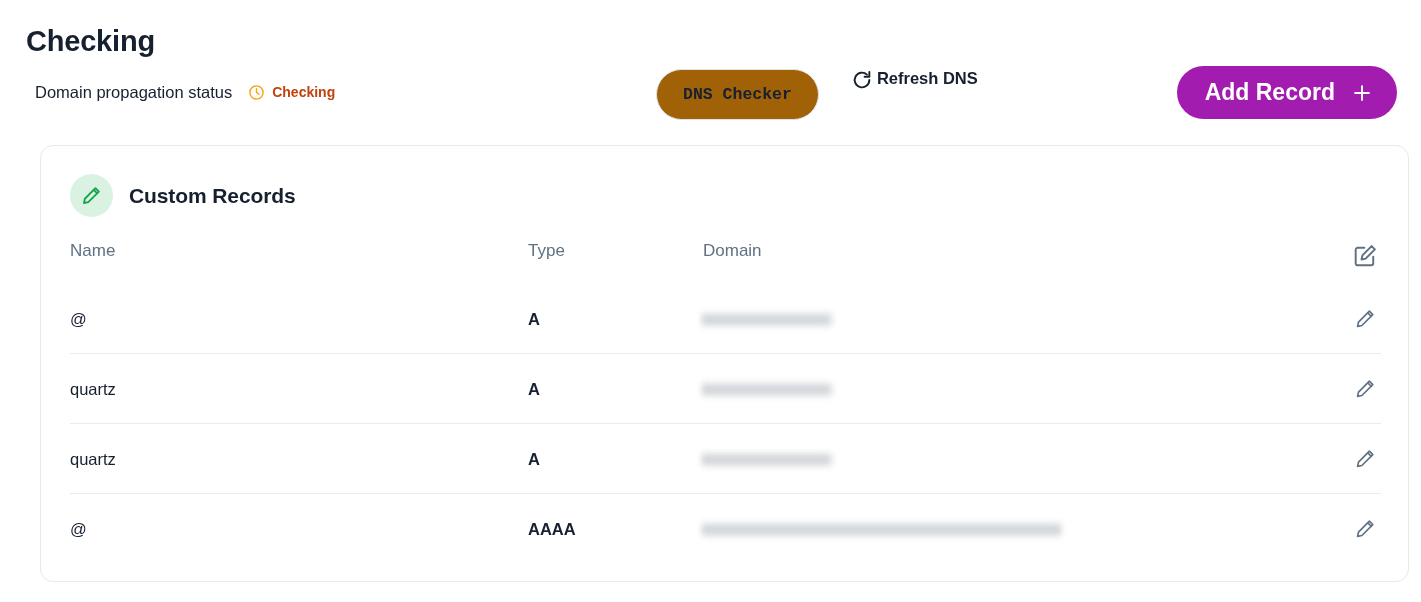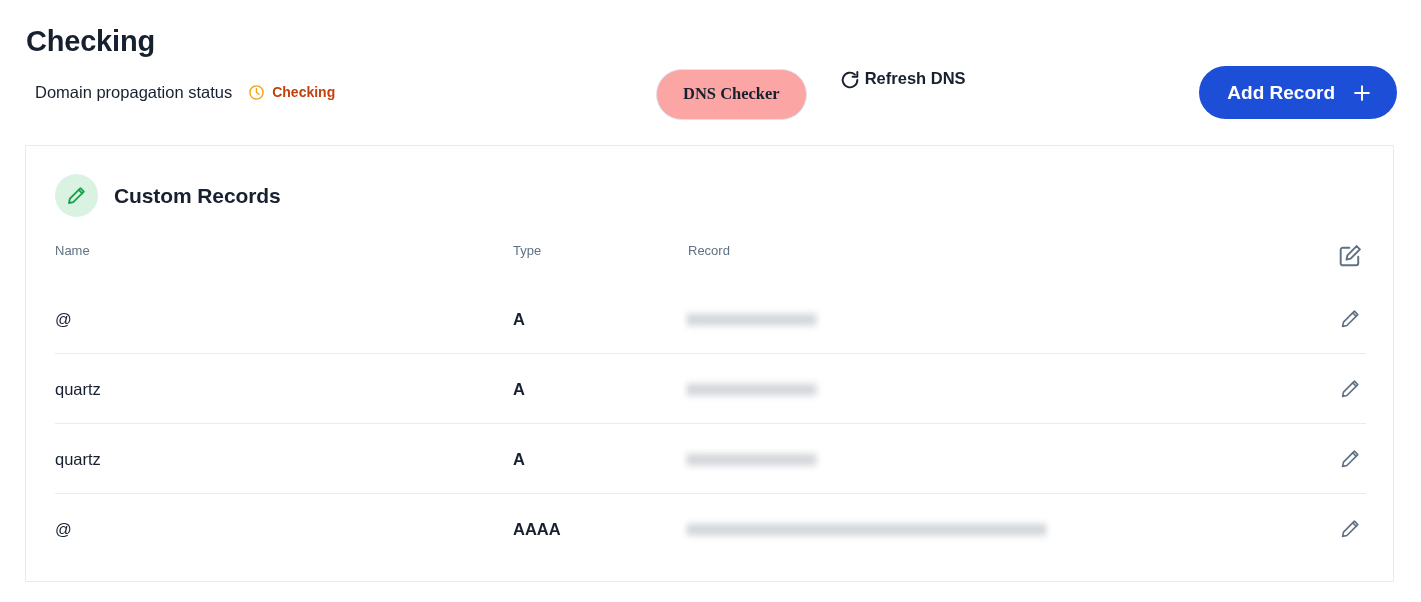--- a/index.html
+++ b/index.html
@@ -77,22 +77,22 @@
     display: flex;
     align-items: center;
     height: 56px;
   }
 
   .btn-outline {
     height: 51px;
     padding: 0 26px;
     border: 1px solid #dfe4ea;
     border-radius: 26px;
-    background: #fca5a5;
-    font-family: Liberation Serif, serif;
+    background: #a16207;
+    font-family: Liberation Mono, monospace;
     font-size: 16.5px;
     font-weight: bold;
     color: #16202f;
     cursor: pointer;
     display: flex;
     align-items: center;
     justify-content: center;
     white-space: nowrap;
   }
 
@@ -118,43 +118,43 @@
   .refresh-icon { display: block; width: 22px; height: 22px; }
 
   .btn-primary {
     position: absolute;
     right: 0;
     top: 44px;
     height: 53px;
     padding: 0 24px 0 28px;
     border: none;
     border-radius: 27px;
-    background: #1d4ed8;
+    background: #a21caf;
     font-family: "Liberation Sans", sans-serif;
-    font-size: 19px;
+    font-size: 23px;
     font-weight: bold;
     color: #ffffff;
     cursor: pointer;
     display: flex;
     align-items: center;
     gap: 16px;
     white-space: nowrap;
   }
 
   .plus-icon { display: block; width: 22px; height: 22px; }
 
   
   .card {
     position: absolute;
-    left: 25px;
+    left: 40px;
     top: 145px;
     width: 1369px;
     height: 437px;
     border: 1px solid #e6e9ed;
-    border-radius: 1px;
+    border-radius: 13px;
     background: #ffffff;
   }
 
   .card-head {
     position: absolute;
     left: 29px;
     top: 28px;
     display: flex;
     align-items: center;
     gap: 16px;
@@ -209,21 +209,21 @@
     height: 1px;
     background: #e9ecef;
   }
 
   .c-name  { width: 458px; flex: none; }
   .c-type  { width: 175px; flex: none; }
   .c-value { flex: 1 1 auto; min-width: 0; }
   .c-act   { width: 60px; flex: none; display: flex; justify-content: flex-end; }
 
   .th {
-    font-size: 13px;
+    font-size: 17px;
     color: #5f7183;
     line-height: 22px;
   }
 
   .cell-name {
     font-size: 16.5px;
     color: #16202f;
     line-height: 24px;
   }
 
@@ -337,21 +337,21 @@
     <div class="table">
 
       <div class="t-row t-head">
         <div class="c-name">
           <span class="th">Name</span>
         </div>
         <div class="c-type">
           <span class="th">Type</span>
         </div>
         <div class="c-value">
-          <span class="th">Record</span>
+          <span class="th">Domain</span>
         </div>
         <div class="c-act">
           <button class="icon-btn">
             <svg class="edit-square-icon" viewBox="0 0 24 24" fill="none">
               <path d="M11.4 4.4H5.3A1.9 1.9 0 0 0 3.4 6.3v12.4a1.9 1.9 0 0 0 1.9 1.9h12.4a1.9 1.9 0 0 0 1.9-1.9v-6.1" stroke="#5f7183" stroke-width="1.8" stroke-linecap="round" stroke-linejoin="round"></path>
               <path d="M18.1 2.9l3 3-8.5 8.5-3.8.8.8-3.8 8.5-8.5z" stroke="#5f7183" stroke-width="1.8" stroke-linejoin="round"></path>
             </svg>
           </button>
         </div>
       </div>

